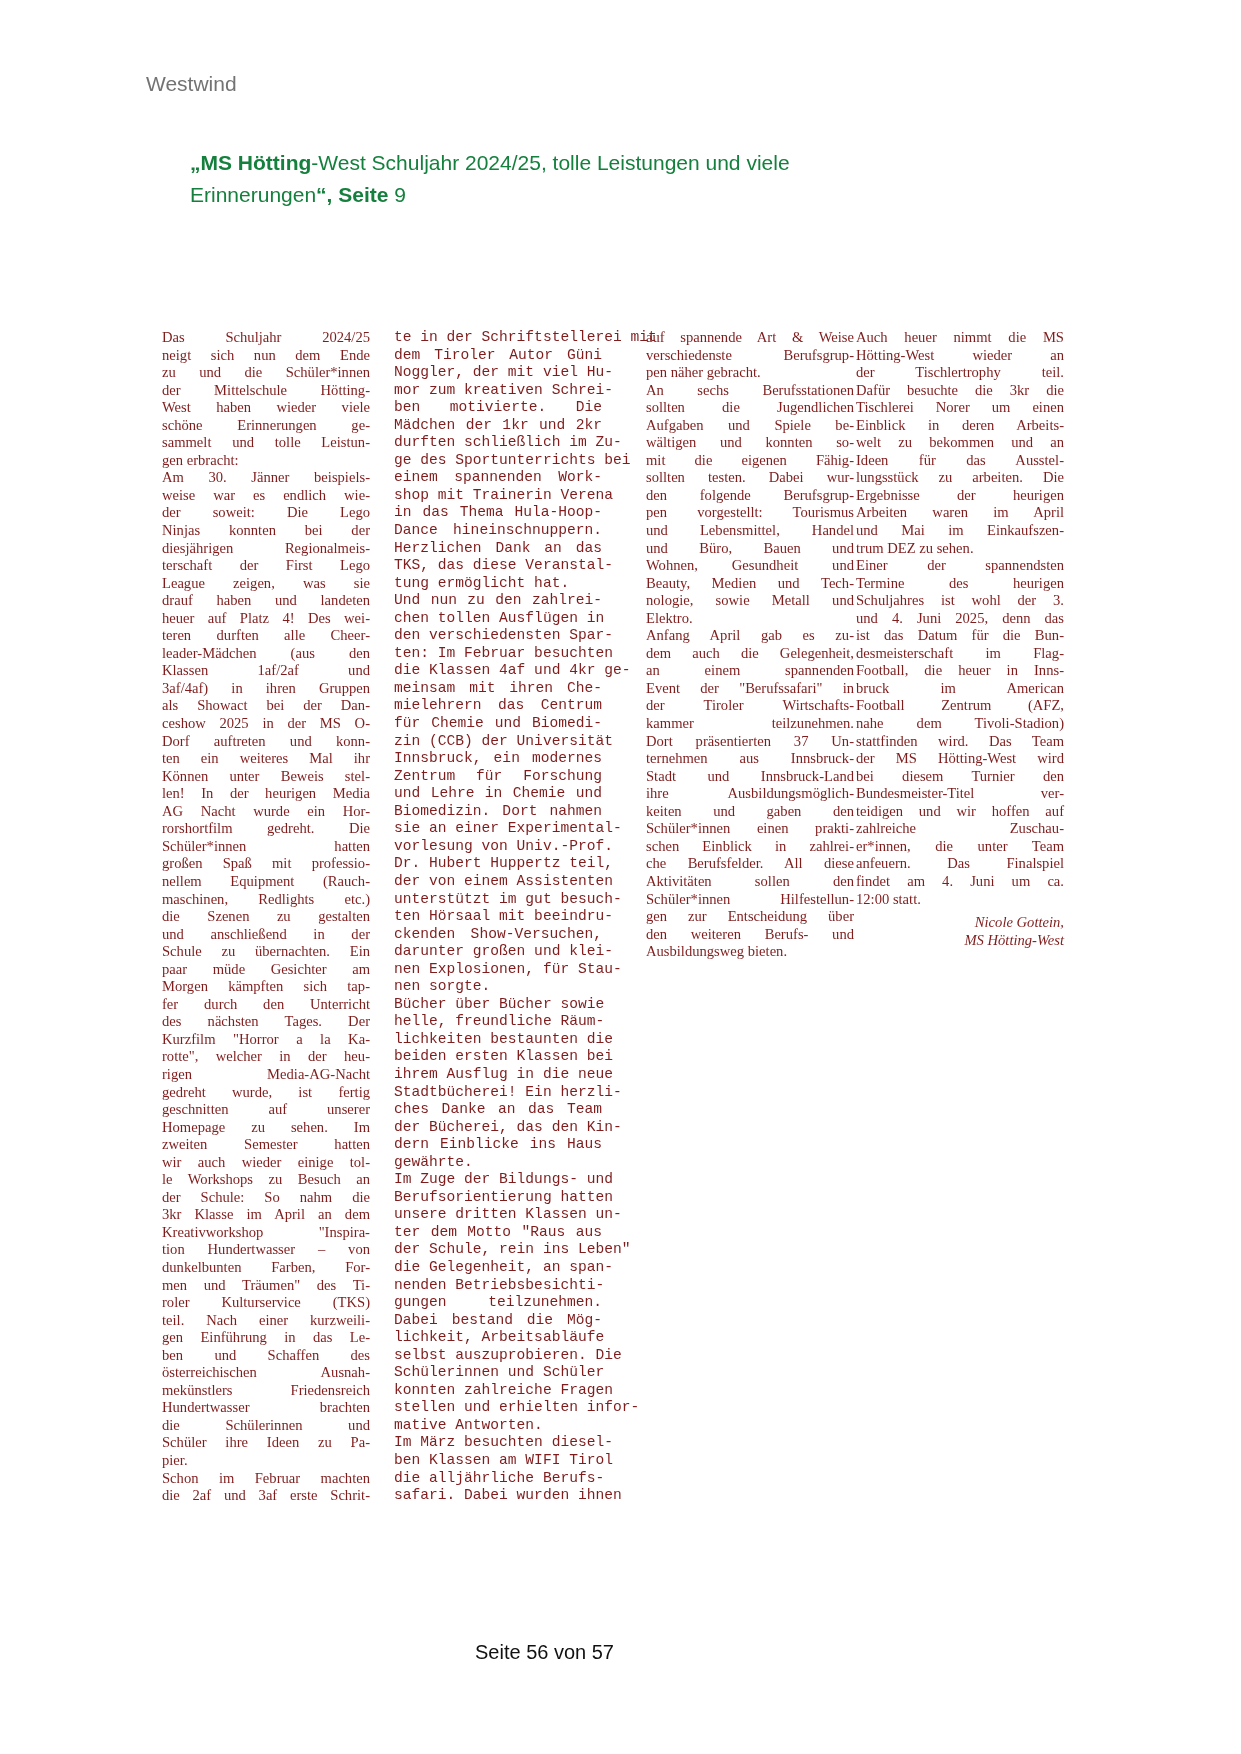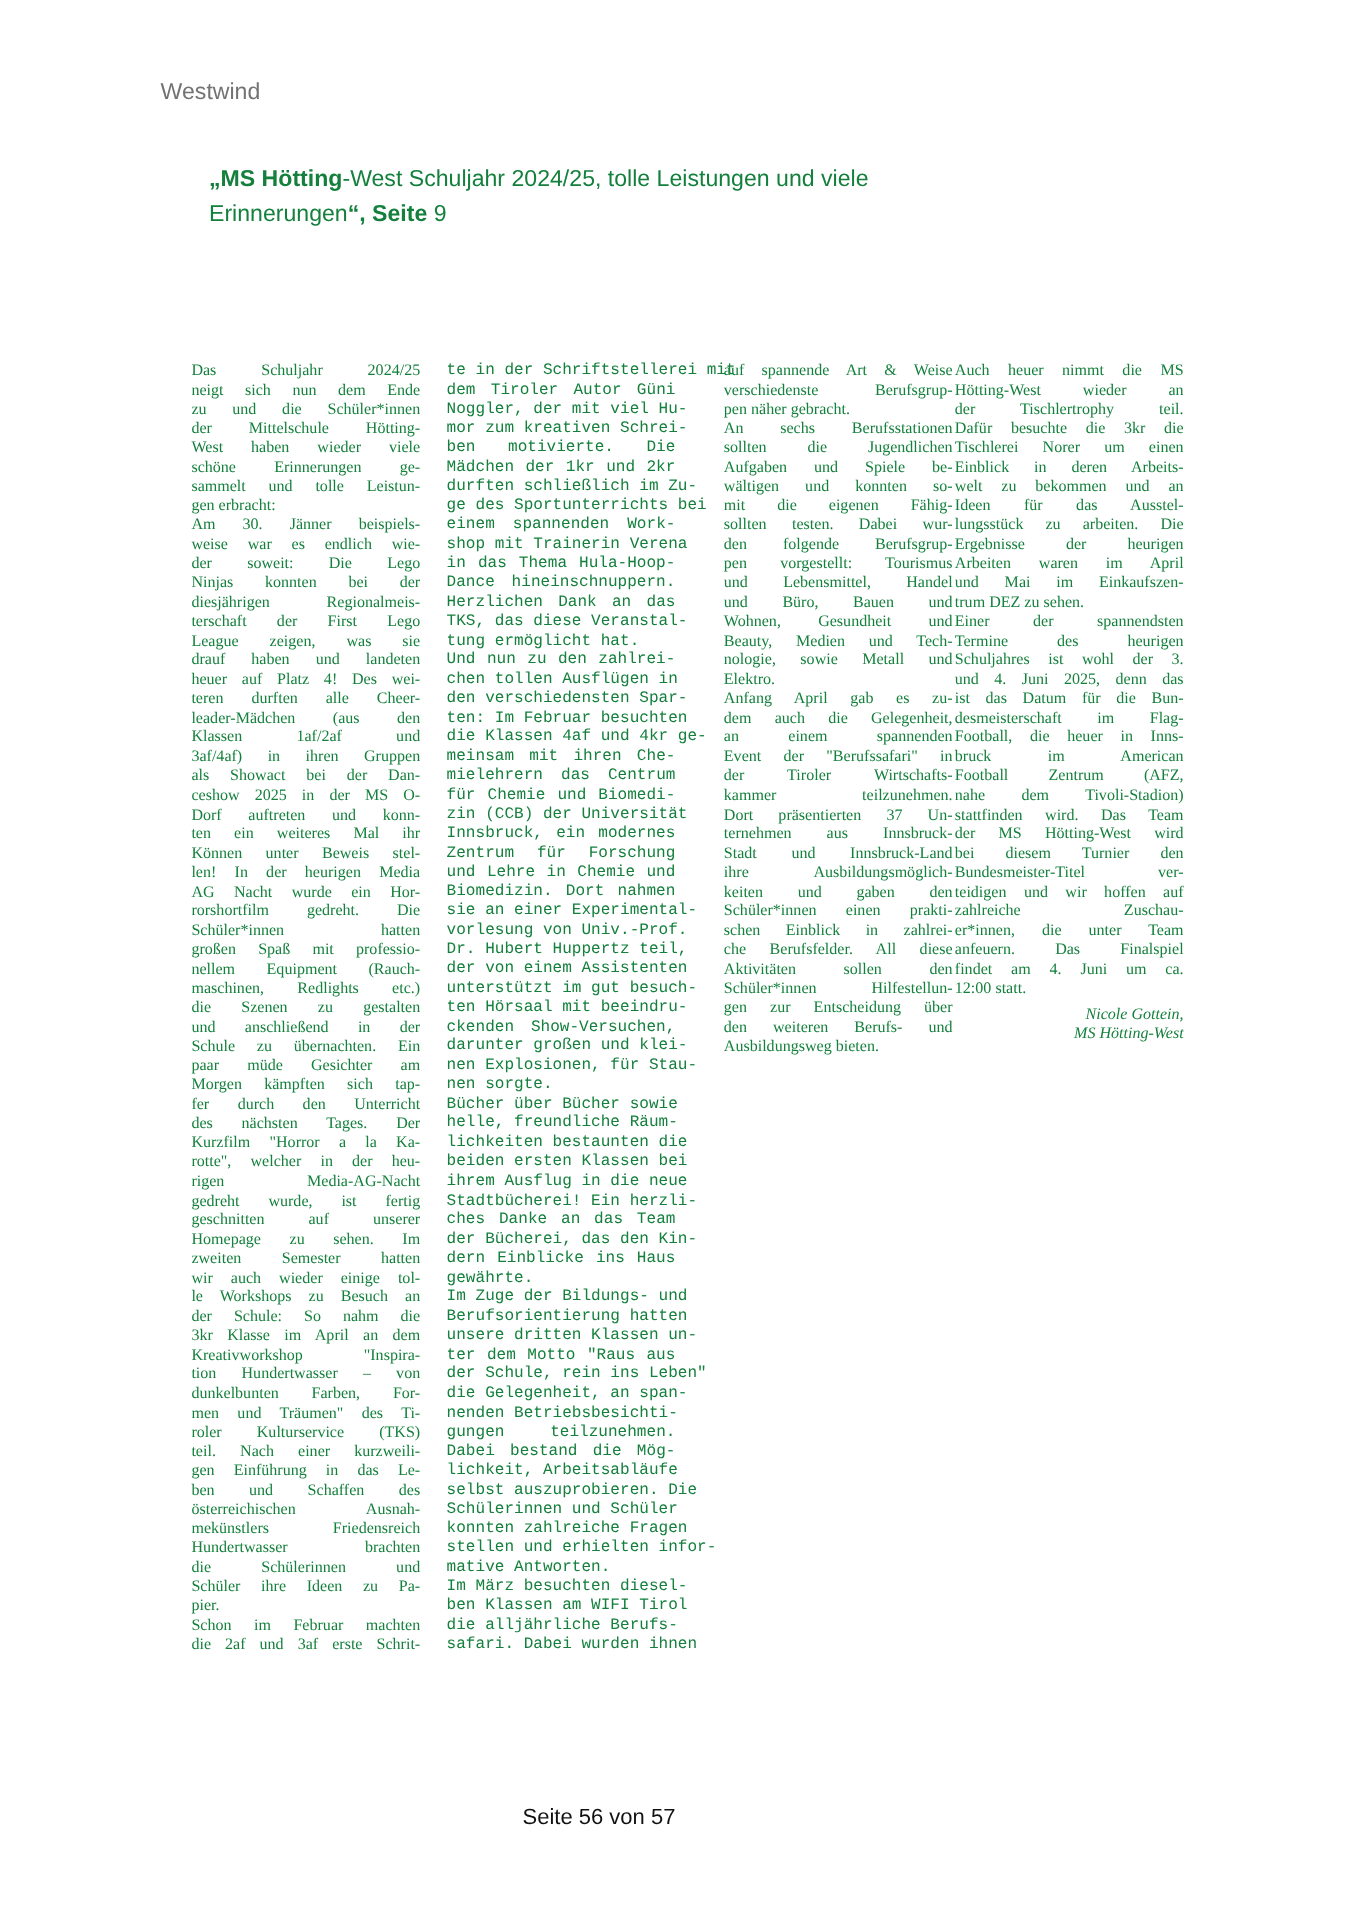--- a/index.html
+++ b/index.html
@@ -4,21 +4,21 @@
 <style>
   html, body { margin: 0; padding: 0; background: #ffffff; }
   body { width: 1241px; height: 1754px; position: relative; overflow: hidden; color: #111; }
   .sans { font-family: "Liberation Sans", sans-serif; }
   .serif { font-family: "Liberation Serif", serif; }
   #pub { position: absolute; left: 146px; top: 72px; font-size: 21px; color: #737373; }
   #ref { position: absolute; left: 146px; top: 147px; width: 860px; font-size: 21px; line-height: 32px; color: #15803d; margin-left: 44px; }
   #ref b { font-weight: bold; }
   #clip { position: absolute; left: 150px; top: 255px; width: 930px; height: 1270px; }
   #headline { position: absolute; left: 0; top: 0; width: 930px; text-align: center; font-weight: bold; font-size: 24px; line-height: 29px; color: #1b1b1b; }
-  .col { position: absolute; top: 74px; width: 208px; font-size: 14.6px; line-height: 17.55px; color: #15803d; margin-left: 12px; }
+  .col { position: absolute; top: 74px; width: 208px; font-size: 14.6px; line-height: 17.55px; color: #7f1d1d; }
   .col .ln { display: block; text-align: justify; text-align-last: justify; white-space: nowrap; height: 17.55px; overflow: visible; }
   .col .ln.end { text-align-last: left; }
   #col1 { left: 12px; }
   #col2 { left: 244px; font-family: Liberation Mono, monospace; }
   #col3 { left: 496px; }
   #col4 { left: 706px; }
   .sig { display: block; text-align: right; font-style: italic; height: 17.55px; }
   #footer { position: absolute; left: 0; width: 1089px; top: 1641px; text-align: center; font-size: 20px; color: #111; }
 </style>
 </head>

